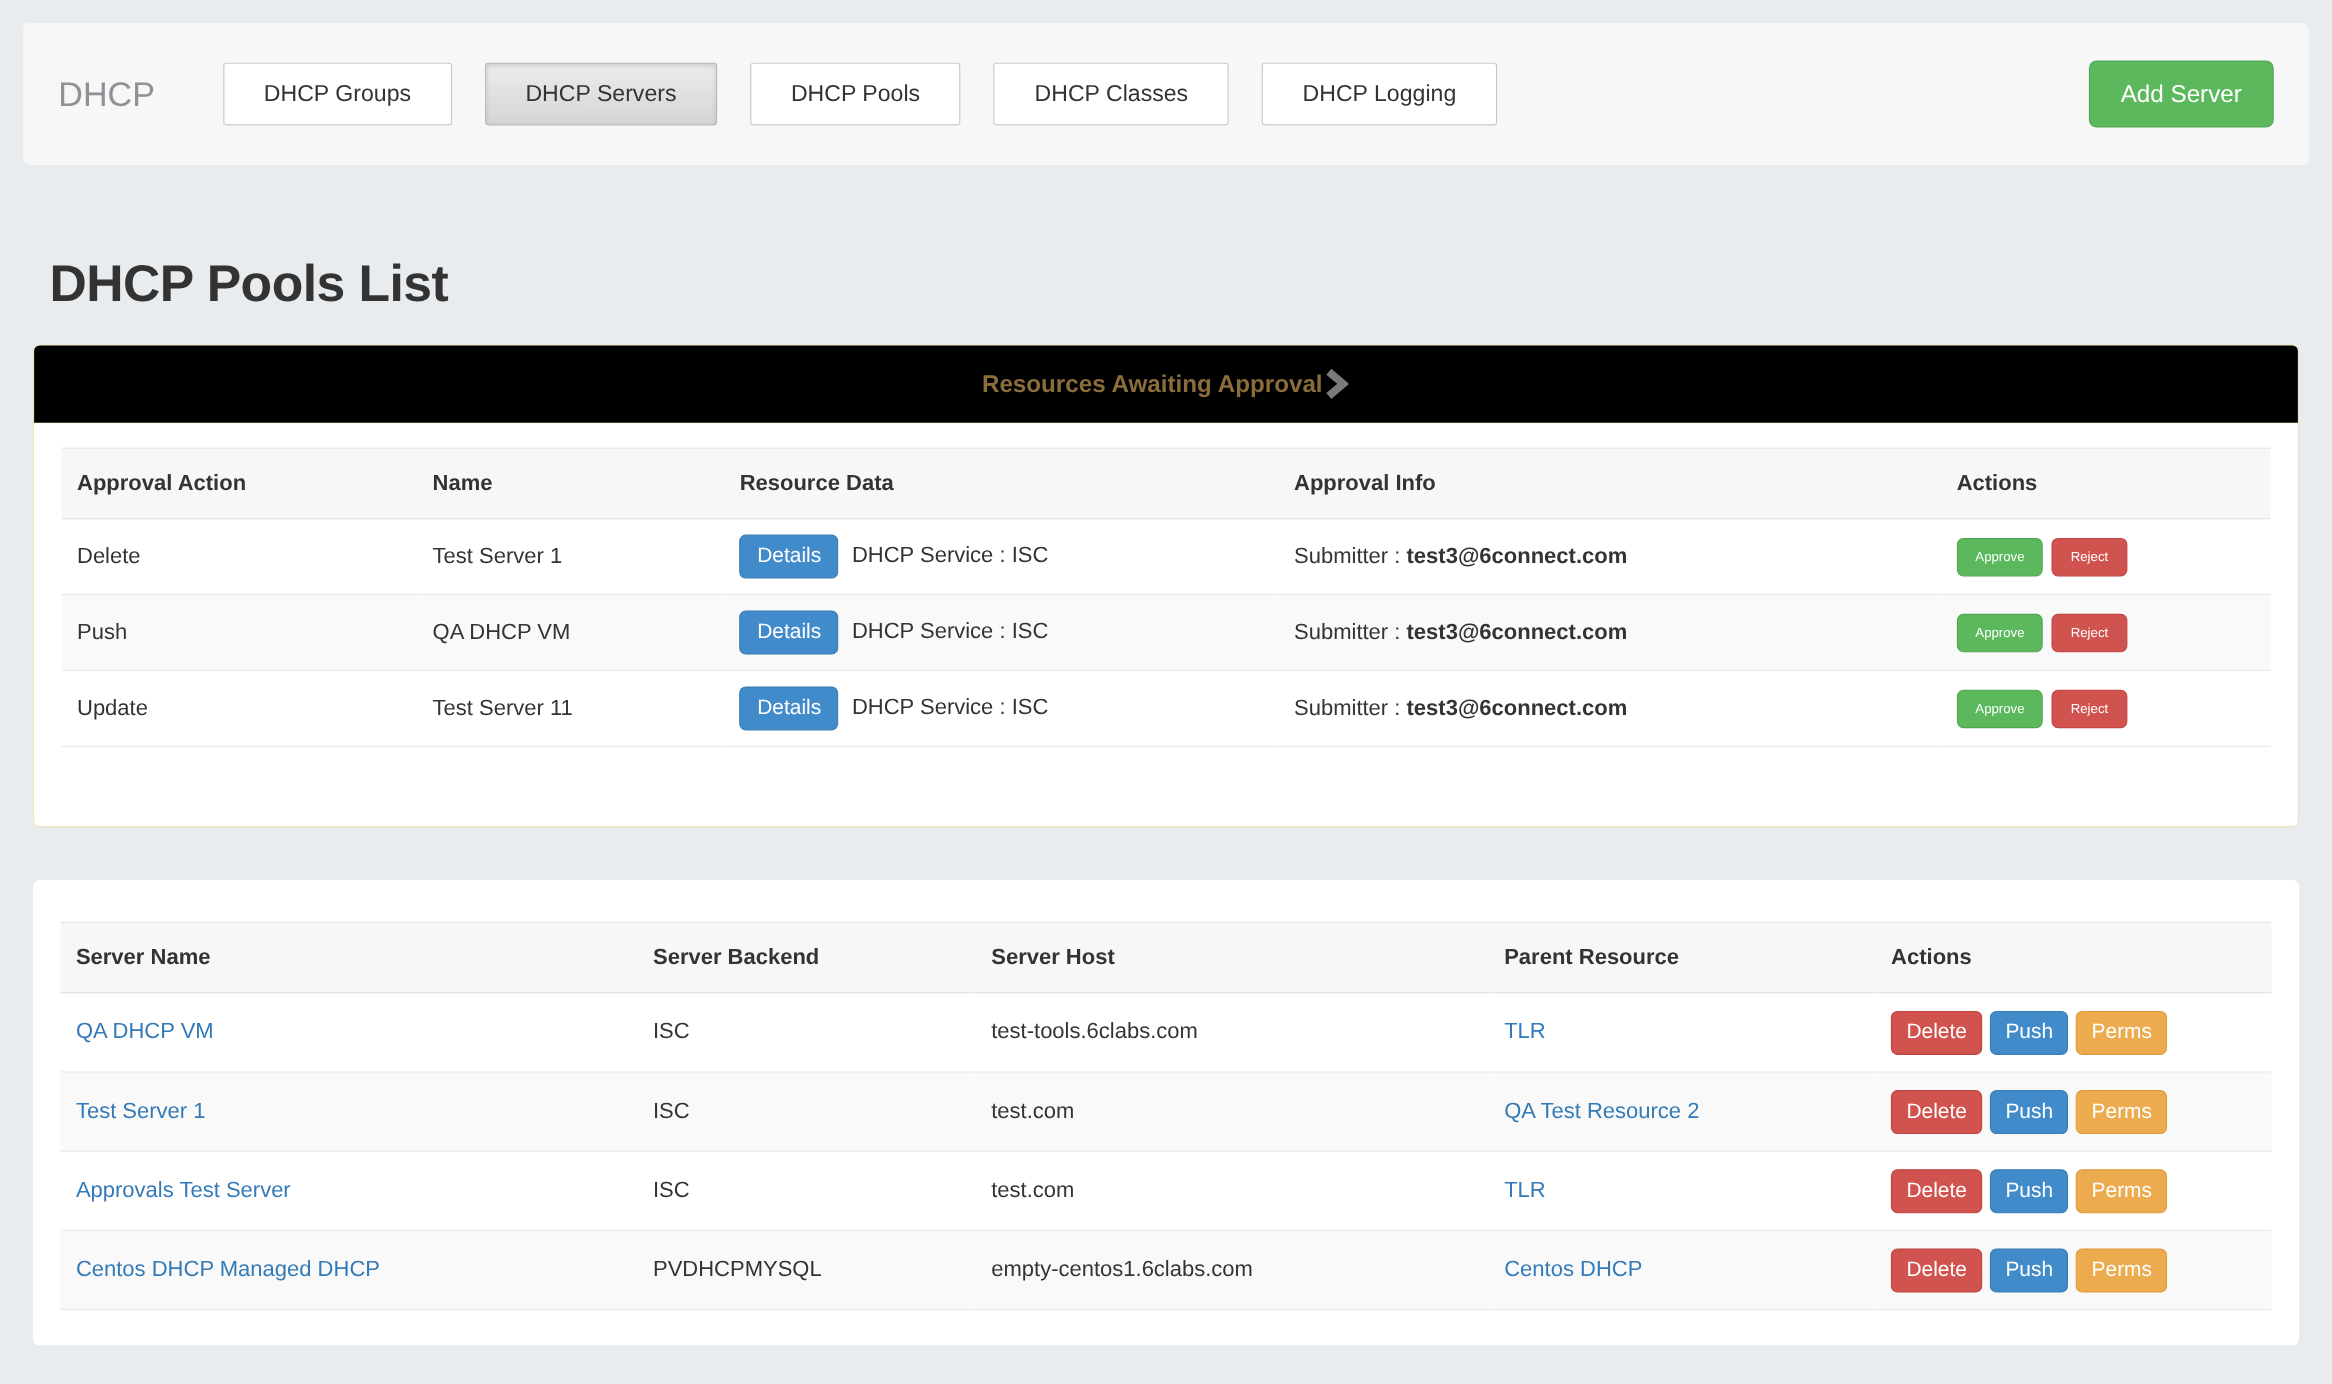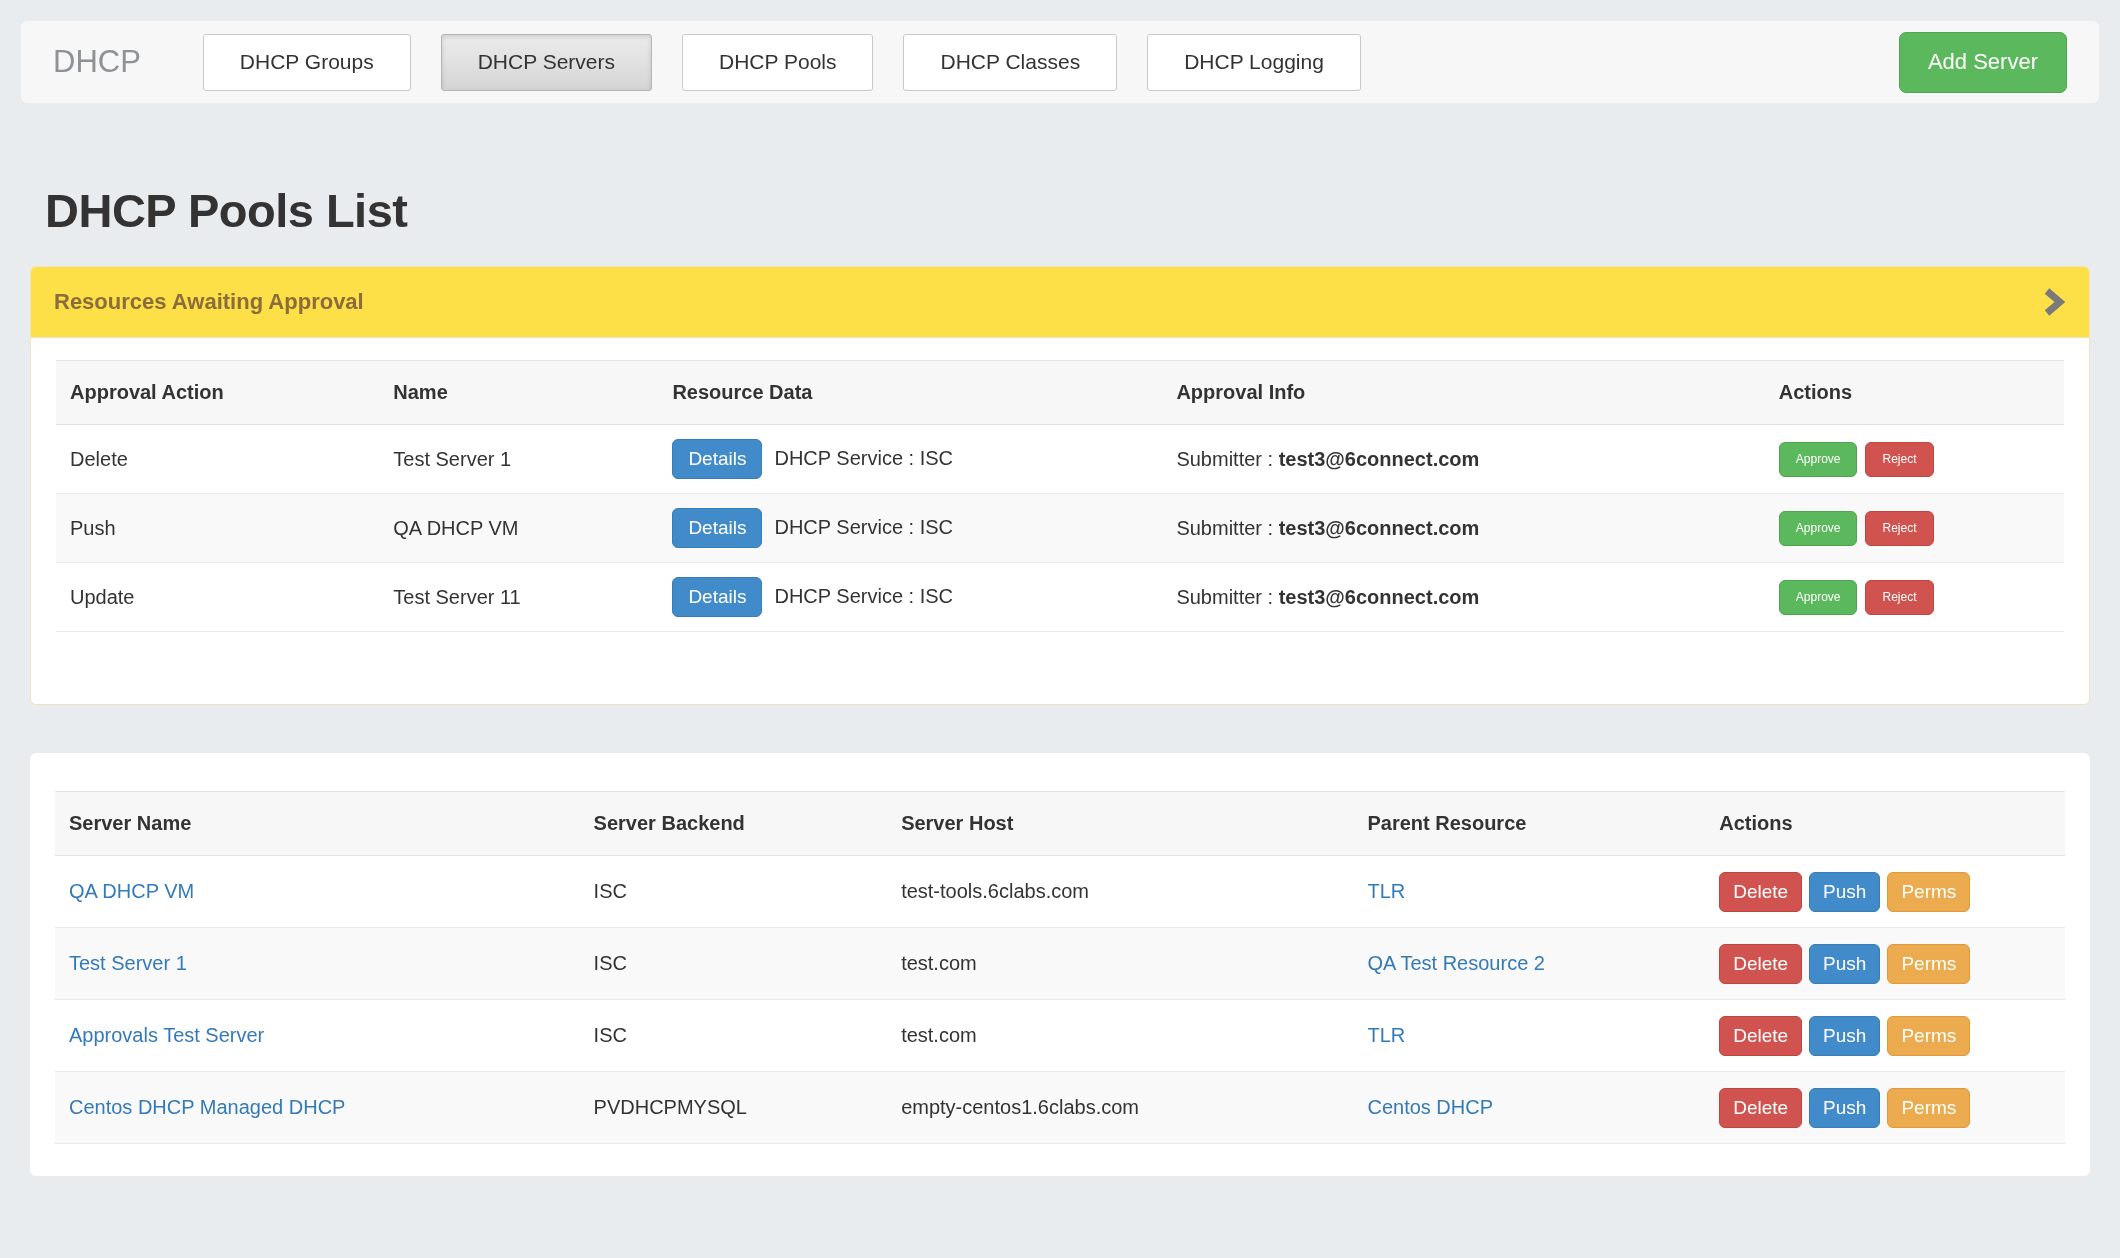--- a/index.html
+++ b/index.html
@@ -7,21 +7,21 @@
   body {
     width:2120px; height:1258px;
     background:#e8ecef;
     font-family:"Liberation Sans","DejaVu Sans",sans-serif;
     color:#333;
   }
 
   
   .topbar {
     margin:21px 21px 0;
-    height:82px;
+    height:129px;
     background:#f7f7f7;
     border-radius:6px;
     display:flex; align-items:center;
     padding:0 32px;
   }
   .brand { font-size:31px; color:#8e9296; margin-right:62px; }
   .tabs { display:flex; gap:30px; }
   .tab {
     height:57px; padding:0 36px;
     font-size:21px; color:#333;
@@ -58,24 +58,24 @@
     color:#333;
     letter-spacing:-0.5px;
   }
 
   .panel {
     background:#fff;
     border-radius:6px;
   }
   .panel-warning { border:1px solid #f0e3bd; }
   .panel-heading {
-    display:flex; align-items:center; justify-content:space-between;
+    display:flex; align-items:center; justify-content:center;
     height:71px;
     padding:0 24px 0 23px;
-    background:#fde047;
+    background:#000000;
     border-bottom:1px solid #f0e3bd;
     border-radius:5px 5px 0 0;
     color:#8a6d3b;
     font-size:22px;
     font-weight:bold;
   }
   .chevron { display:block; }
   .panel-body { padding:22px 25px 72px; }
   .servers-panel { margin-top:48px; }
   .servers-panel .panel-body { padding:38px 25px 32px; }

